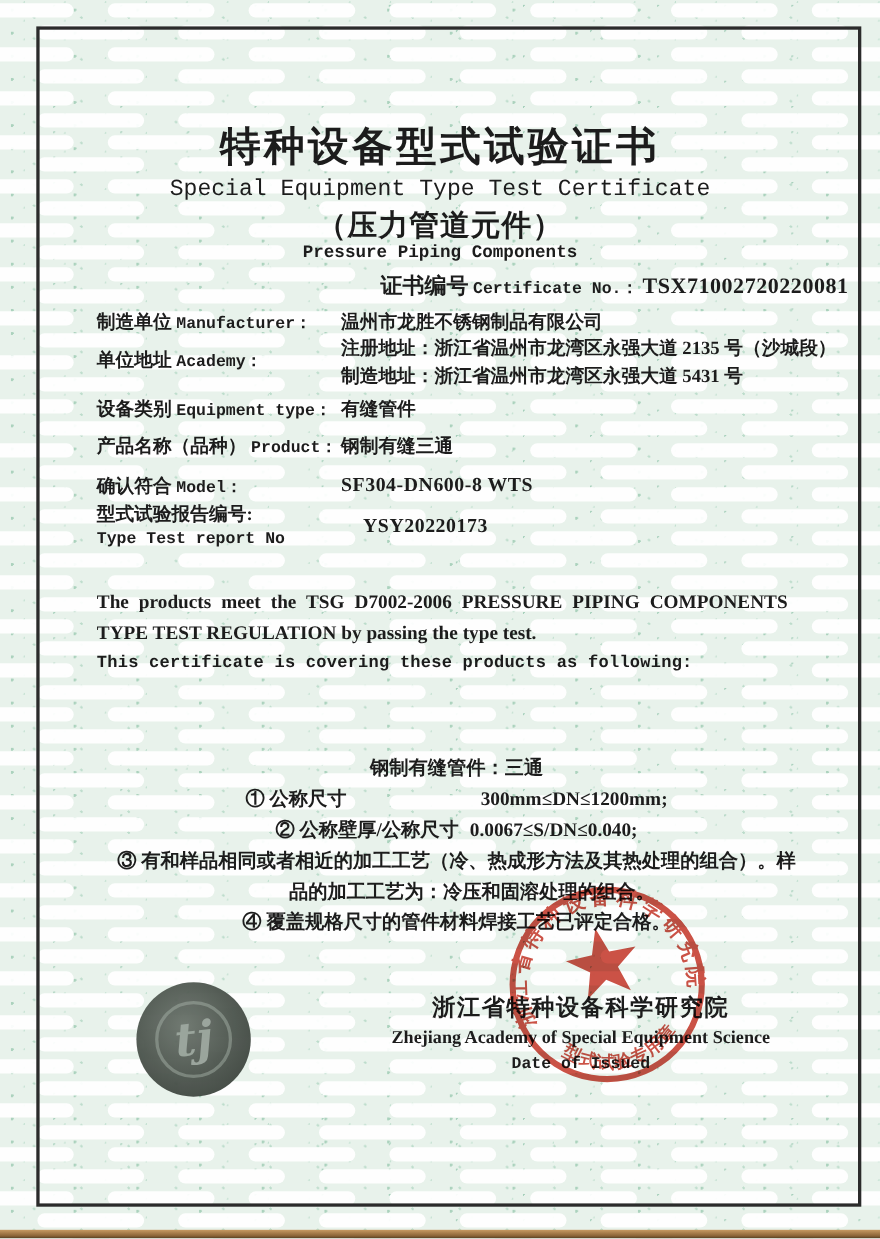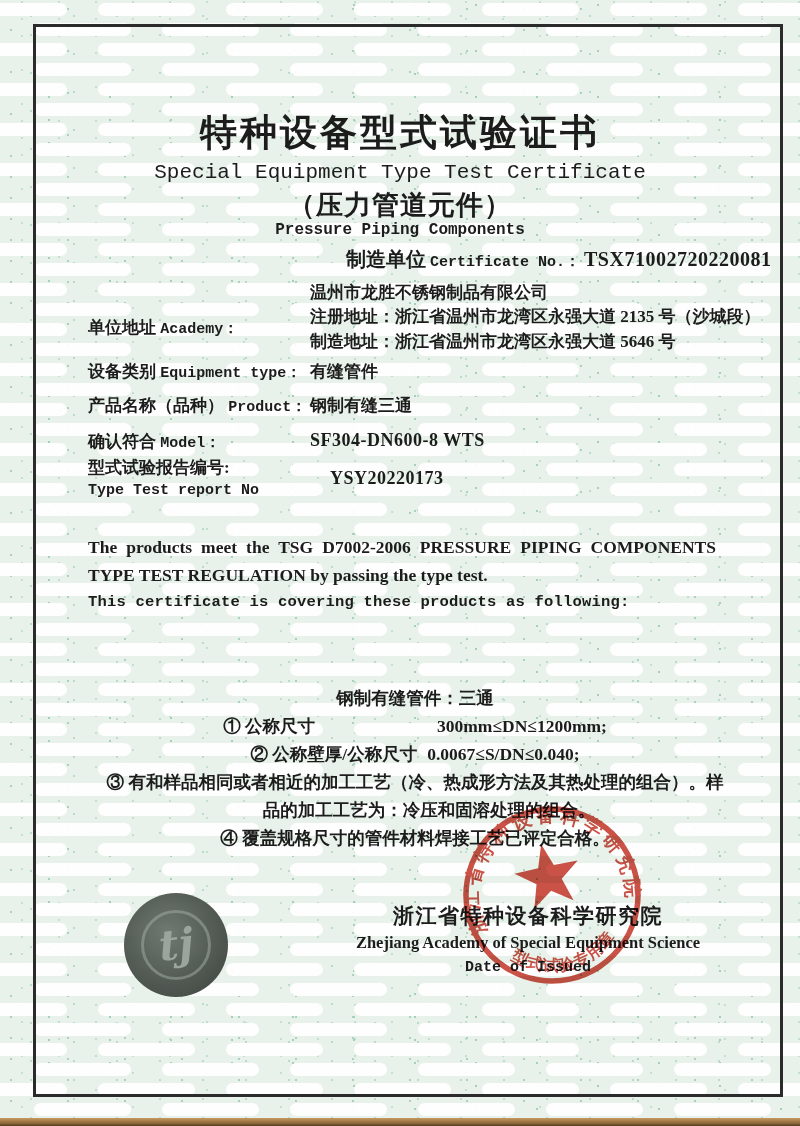--- a/index.html
+++ b/index.html
@@ -459,34 +459,38 @@
       <div class="pill" style="left: 738px; top: 1123px;"></div>
     </div>
   <div class="frame"></div>
 
   <div class="abs center cn title-cn">特种设备型式试验证书</div>
   <div class="abs center mono title-en">Special Equipment Type Test Certificate</div>
   <div class="abs center cn subtitle-cn">（压力管道元件）</div>
   <div class="abs center mono subtitle-en">Pressure Piping Components</div>
 
   <div class="abs certno">
-    <span class="cn cnlab">制造单位</span>
+    <span class="cn cnlab">证书编号</span>
     <span class="mono enlab">Certificate No.：</span>
     <span class="cn num">TSX71002720220081</span>
   </div>
 
+  <div class="abs row-label" style="top:281px">
+    <span class="cn">制造单位</span>
+    <span class="en">Manufacturer：</span>
+  </div>
   <div class="abs row-value cn" style="top:281px">温州市龙胜不锈钢制品有限公司</div>
 
   <div class="abs row-label" style="top:316px">
     <span class="cn">单位地址</span>
     <span class="en">Academy：</span>
   </div>
   <div class="abs row-value" style="top:304px">
     <div class="cn addr-line">注册地址：浙江省温州市龙湾区永强大道 2135 号（沙城段）</div>
-    <div class="cn addr-line">制造地址：浙江省温州市龙湾区永强大道 5646 号</div>
+    <div class="cn addr-line">制造地址：浙江省温州市龙湾区永强大道 5431 号</div>
   </div>
 
   <div class="abs row-label" style="top:360px">
     <span class="cn">设备类别</span>
     <span class="en">Equipment type：</span>
   </div>
   <div class="abs row-value cn" style="top:360px">有缝管件</div>
 
   <div class="abs row-value cn" style="top:394px">钢制有缝三通</div>
   <div class="abs row-label" style="top:394px">

